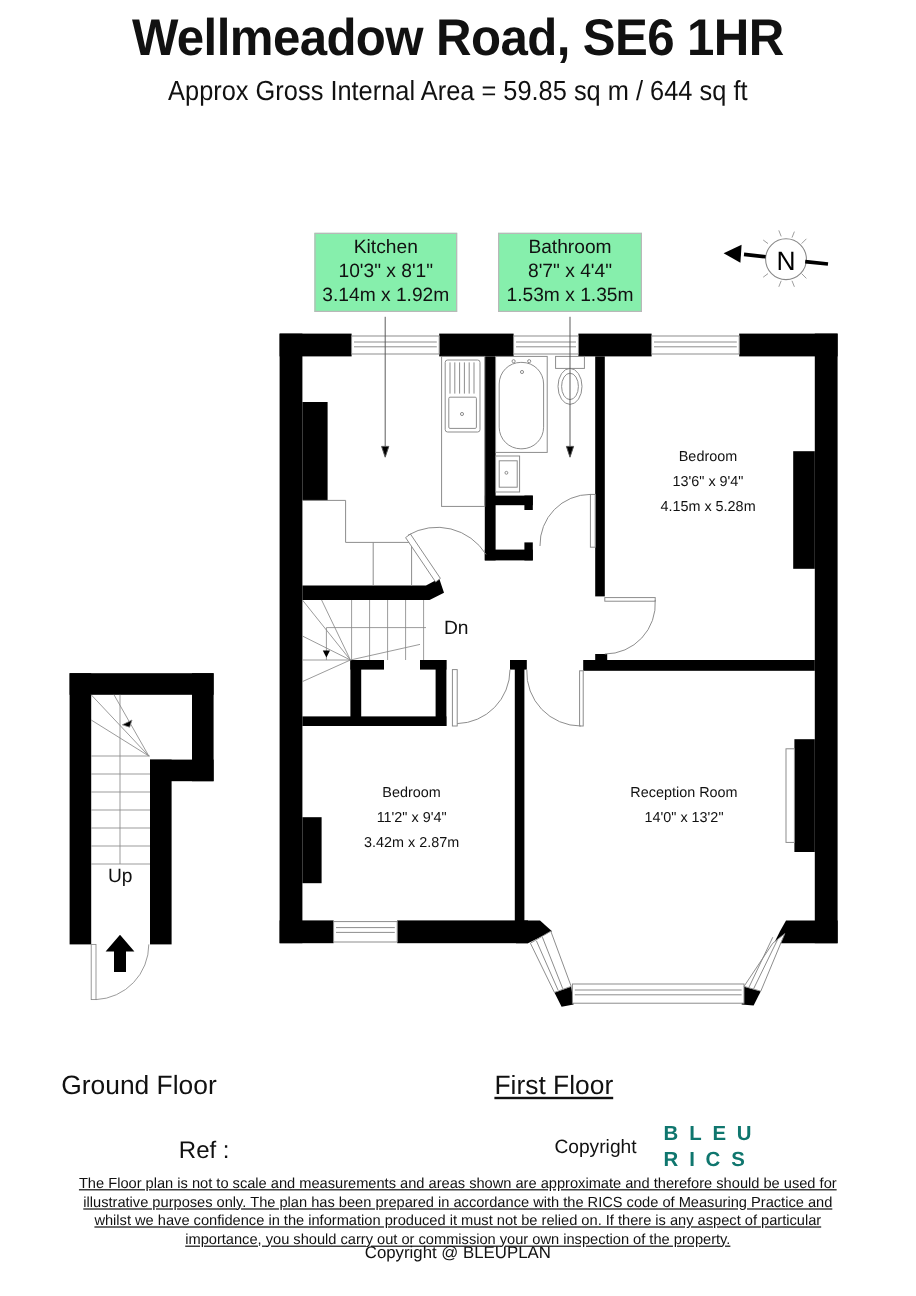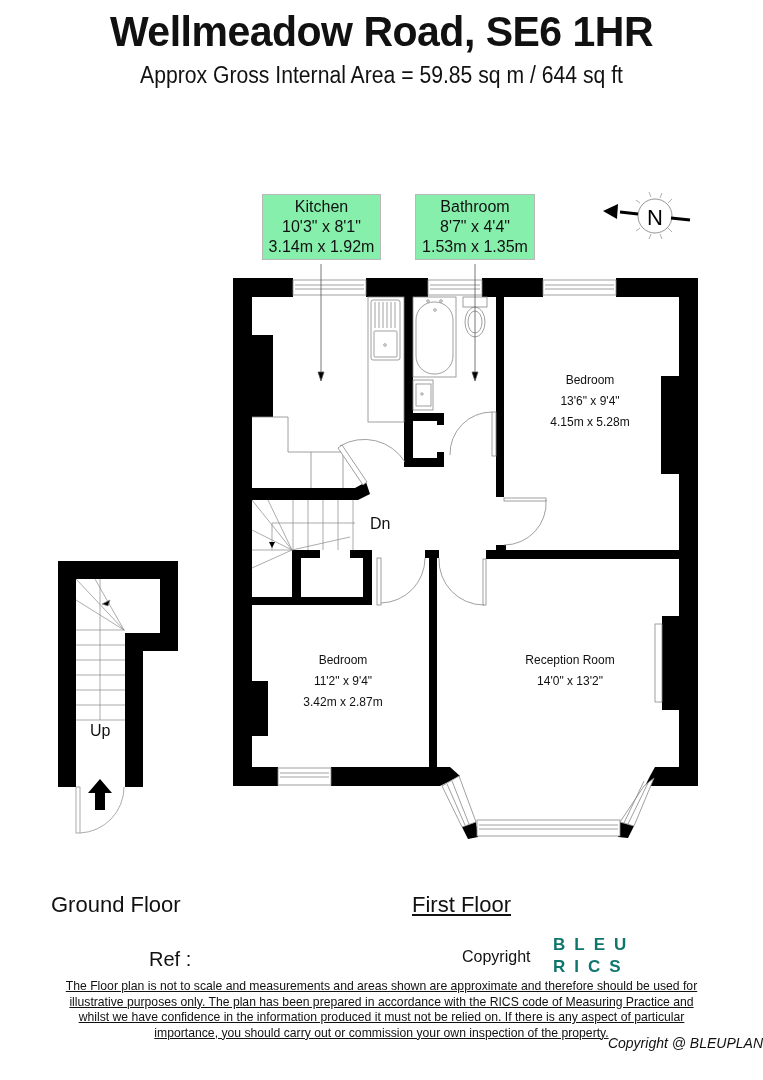--- a/index.html
+++ b/index.html
@@ -13,21 +13,21 @@
   .label-box { position: absolute; background: #86efac; border: 1px solid #b8b8b8;
                text-align: center; font-size: 16px; line-height: 20px; padding: 2px 0; }
   .room-label { position: absolute; text-align: center; font-size: 12px; line-height: 21px; }
   .floor-label { position: absolute; font-size: 22px; }
   .ref { position: absolute; left: 149px; top: 948px; font-size: 20px; }
   .copyright-lbl { position: absolute; left: 462px; top: 948px; font-size: 16px; }
   .logo { position: absolute; left: 553px; top: 934px; color: #0f766e; font-weight: bold;
           font-size: 17px; letter-spacing: 9px; line-height: 22px; }
   .disclaimer { position: absolute; left: 60px; width: 643px; top: 979px; text-align: center;
                 font-size: 12.2px; line-height: 15.5px; text-decoration: underline; }
-  .copyright-footer { position: absolute; left: 0; width: 763px; top: 1035px; text-align: right; font-size: 14px; font-style: italic; }
+  .copyright-footer { position: absolute; left: 0; width: 763px; top: 1035px; text-align: center; font-size: 14px; }
   .stair-text { position: absolute; font-size: 16px; }
 </style>
 </head>
 <body>
 
 <div class="title">Wellmeadow Road, SE6 1HR</div>
 <div class="subtitle">Approx Gross Internal Area = 59.85 sq m / 644 sq ft</div>
 
 <svg class="plan" width="763" height="1080" viewBox="0 0 763 1080">
 

